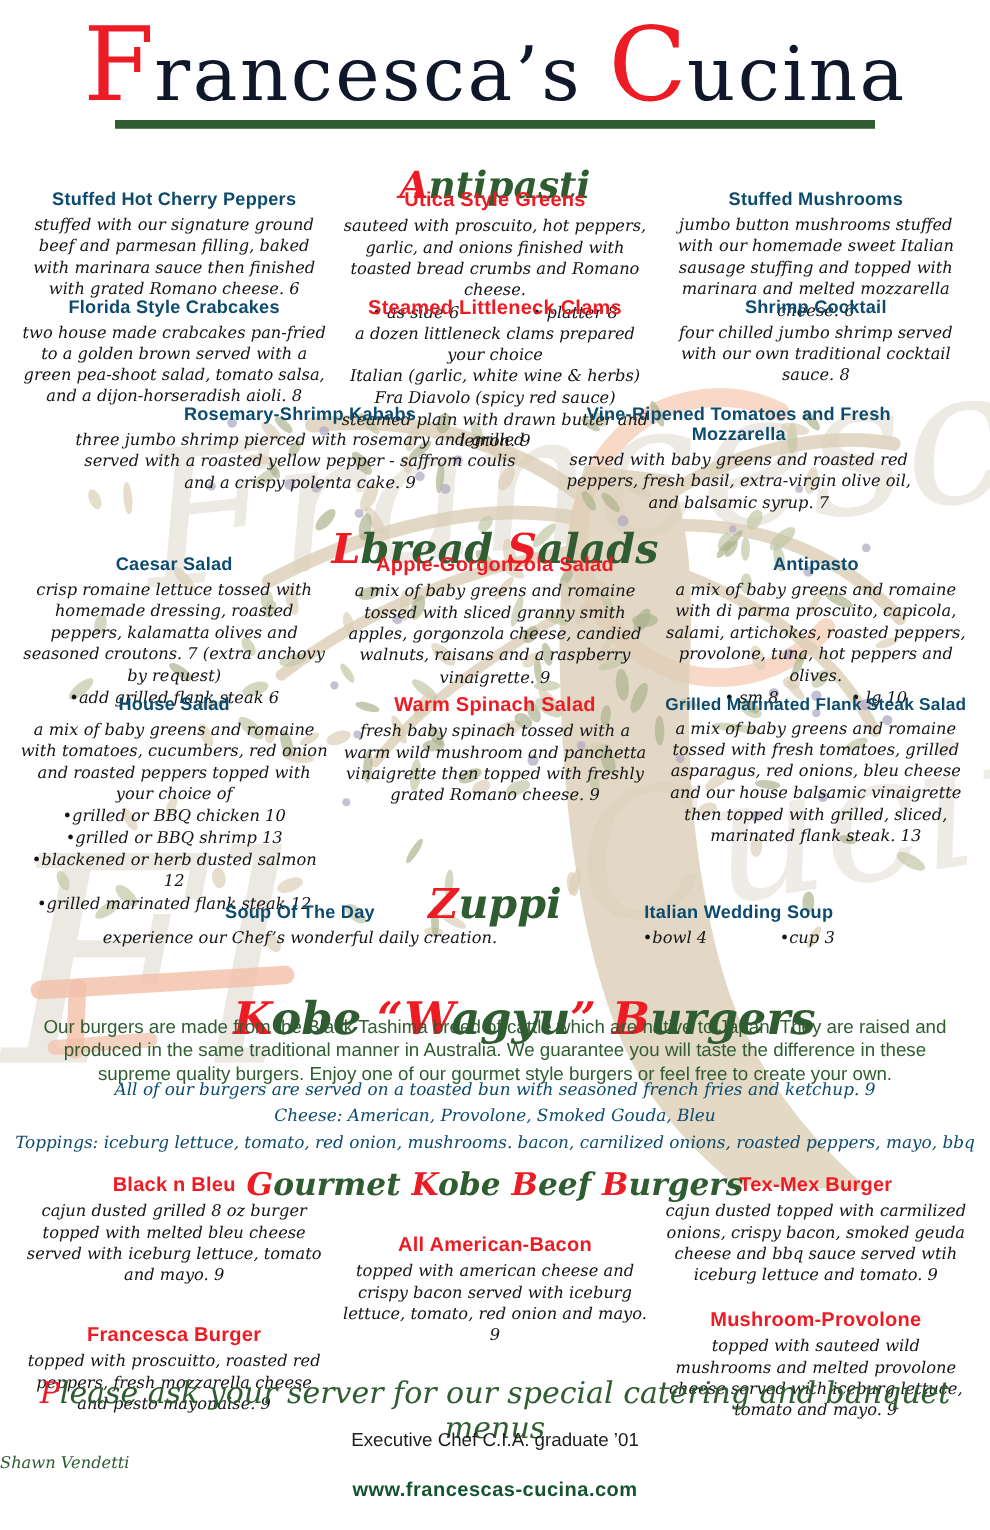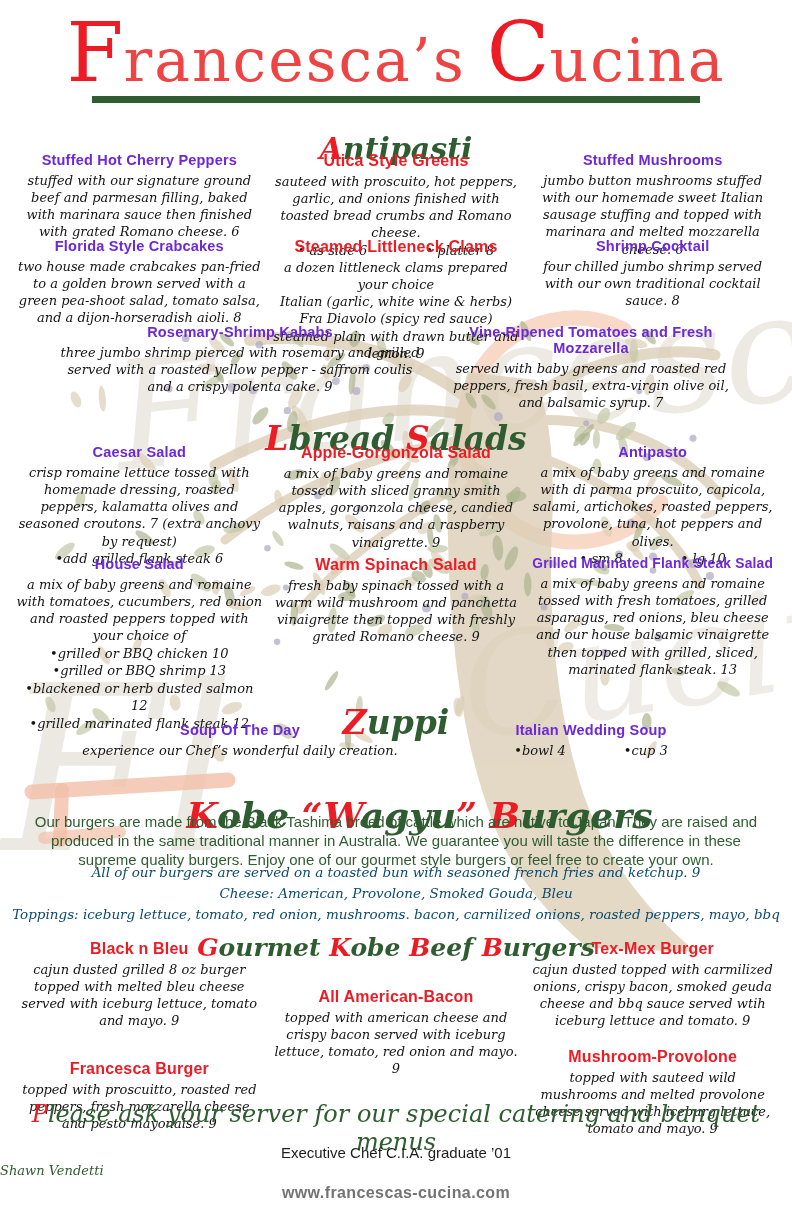--- a/index.html
+++ b/index.html
@@ -5,56 +5,56 @@
   html,body{margin:0;padding:0;}
   body{width:792px;height:1224px;background:#ffffff;position:relative;overflow:hidden;
        font-family:"Liberation Sans",sans-serif;}
   .watermark{position:absolute;left:0;top:0;width:792px;height:1224px;z-index:0;pointer-events:none;}
   .content{position:absolute;left:0;top:0;width:792px;height:1224px;z-index:1;}
   .abs{position:absolute;left:0;right:0;}
 
   
   .logo-line{text-align:center;font-family:"DejaVu Serif",serif;line-height:1;}
   .logo-init{font-size:82px;color:#ed1c24;}
-  .logo-word{font-size:60px;color:#ef4444;letter-spacing:2px;}
+  .logo-word{font-size:60px;color:#0f172a;letter-spacing:2px;}
   .logo-bar{width:608px;height:7px;background:#2f5c30;margin:2px auto 0;}
 
   
   .sec-h{text-align:center;font-family:"DejaVu Serif",serif;font-style:italic;color:#2f5c30;}
   .sec-h .hi{color:#ed1c24;}
   .h-antipasti{font-size:30px;}
   .h-lunch,.h-zuppi{font-size:33px;}
   .h-kobe{font-size:36px;padding-left:47px;}
   .h-gourmet{font-size:25px;}
 
   
   .grid3{display:grid;grid-template-columns:1fr 1fr 1fr;column-gap:10px;padding:0 16px;}
   .grid2{display:grid;grid-template-columns:360px 1fr;column-gap:30px;padding:0 60px;}
 
   
   .mi{text-align:center;}
-  .t-black{font-weight:bold;font-size:14.5px;color:#6d28d9;letter-spacing:.2px;margin-bottom:4px;}
+  .t-black{font-weight:bold;font-size:14.5px;color:#0c4a6e;letter-spacing:.2px;margin-bottom:4px;}
   .t-red{font-weight:bold;font-size:16px;color:#ed1c24;letter-spacing:.2px;margin-bottom:3px;}
   .desc{font-family:"DejaVu Serif",serif;font-style:italic;font-size:13px;line-height:1.32;color:#141414;}
   .pre{white-space:pre-line;}
   .opts-line{display:flex;justify-content:center;gap:14px;
              font-family:"DejaVu Serif",serif;font-style:italic;font-size:13px;line-height:1.35;color:#141414;}
   .opts-line.wide{gap:58px;}
 
   
   .kobe-intro{text-align:center;color:#2f5c30;font-size:15px;line-height:1.28;padding:0 26px;}
   .kobe-note{text-align:center;font-family:"DejaVu Serif",serif;font-style:italic;
              font-size:13.5px;line-height:1.55;color:#0c4a6e;}
 
   
   .tagline{text-align:center;font-family:"DejaVu Serif",serif;font-style:italic;font-size:24px;color:#2f5c30;}
   .tagline .hi{color:#ed1c24;}
   .chef-line{text-align:center;font-size:15px;color:#1d1d1d;}
   .chef-name{font-family:"DejaVu Serif",serif;font-style:italic;font-size:13px;color:#2f5c30;}
-  .website{text-align:center;font-weight:bold;font-size:16px;color:#737373;letter-spacing:.4px;text-decoration:none;display:block;}
+  .website{text-align:center;font-weight:bold;font-size:16px;color:#14532d;letter-spacing:.4px;text-decoration:none;display:block;}
 </style>
 </head>
 <body>
 
 <svg class="watermark" viewBox="0 0 792 1224" xmlns="http://www.w3.org/2000/svg">
   <g font-family="DejaVu Serif, serif" font-style="italic" fill="#d6cfc1">
     <text x="120" y="470" font-size="150" opacity="0.42" transform="rotate(-6 120 470)">Francesca’s</text>
     <text x="470" y="740" font-size="140" opacity="0.38" transform="rotate(-9 470 740)">Cucina</text>
     <text x="2" y="850" font-size="230" opacity="0.45">Fl</text>
   </g>

